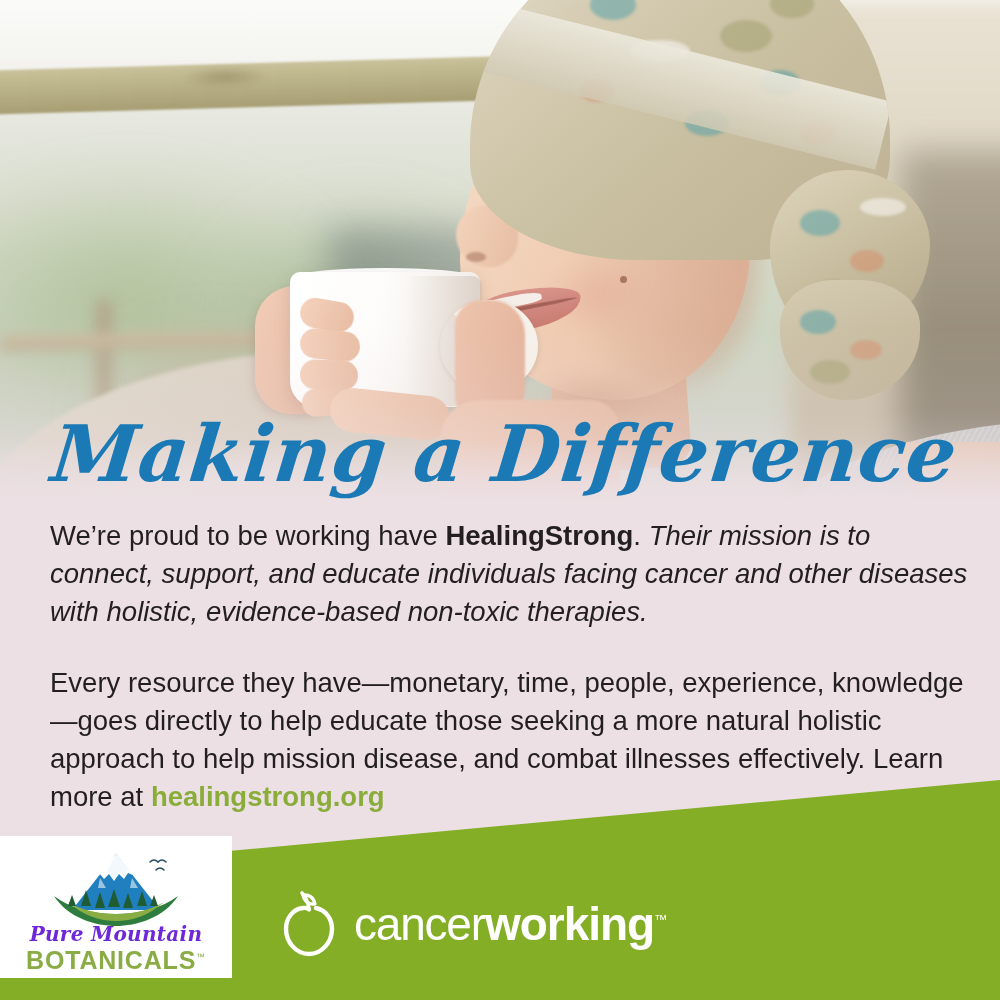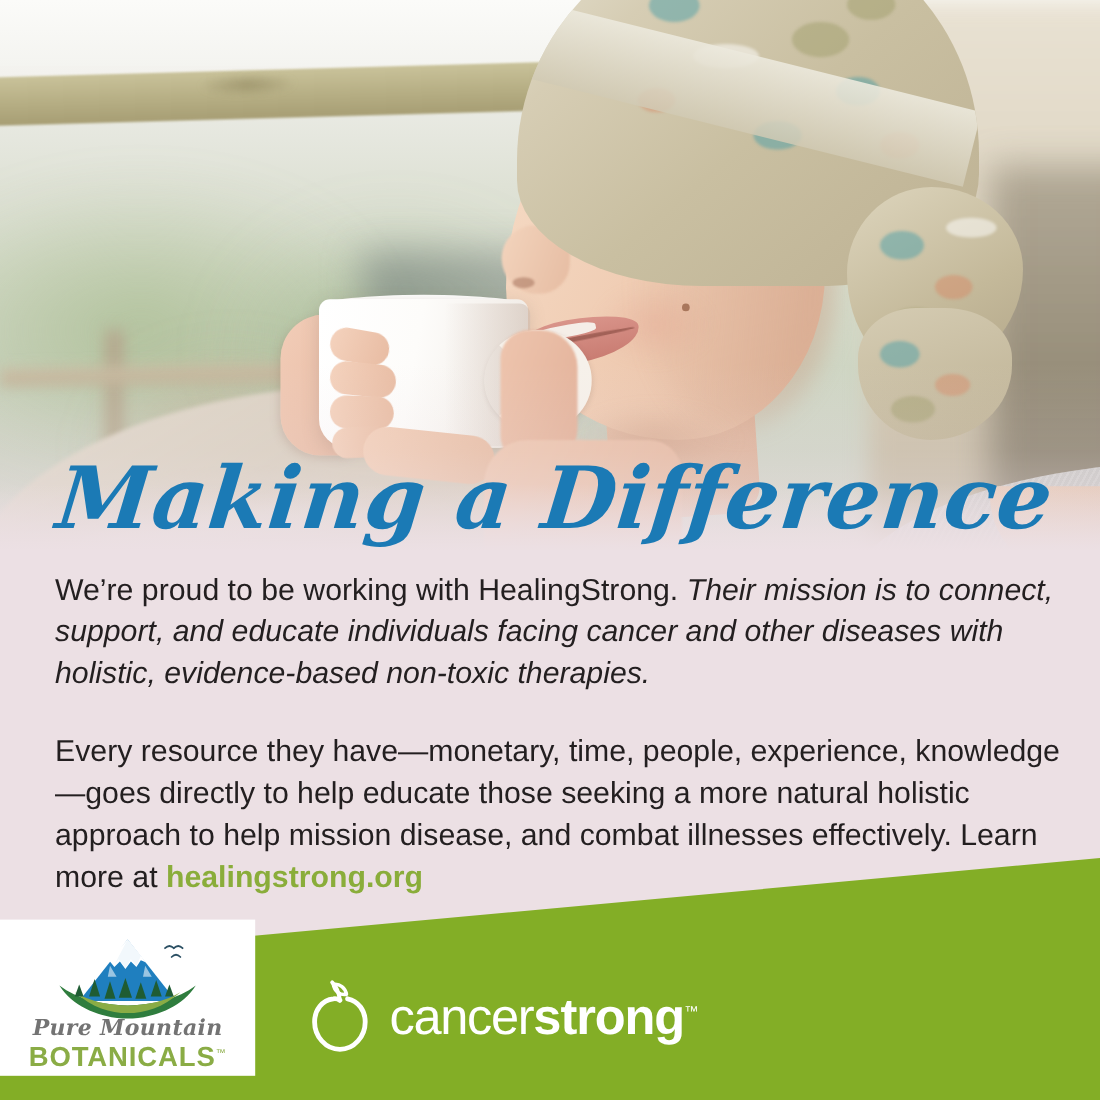--- a/index.html
+++ b/index.html
@@ -297,42 +297,42 @@
     transform:skewX(-6deg);
   }
 
   .body-txt{
     position:absolute;left:50px;top:517px;width:920px;
     font-family:"Liberation Sans",sans-serif;
     font-size:27.5px;line-height:38px;color:#231f20;
   }
   .body-txt p{margin:0;}
   .para2{margin-top:33px !important;}
-  .b{font-weight:400;}
+  .b{font-weight:700;}
   .i{font-style:italic;}
   .link{color:#8aad3a;font-weight:700;}
 
   
   .green{
     position:absolute;left:0;top:740px;width:1000px;height:260px;
     background:#83ae26;
     clip-path:polygon(0 132px,1000px 40px,1000px 260px,0 260px);
   }
 
   
   .logobox{
     position:absolute;left:0;top:836px;width:232px;height:142px;background:#fff;
   }
   .pmb-mark{position:absolute;left:38px;top:12px;width:156px;height:80px;}
   .pmb-txt{
     position:absolute;left:0;top:88px;width:232px;text-align:center;
   }
   .pmb-script{
     font-family:"DejaVu Serif",serif;font-style:italic;font-weight:700;
-    font-size:20px;color:#737373;letter-spacing:.3px;line-height:20px;
+    font-size:20px;color:#6d28d9;letter-spacing:.3px;line-height:20px;
   }
   .pmb-caps{
     font-family:"Liberation Sans",sans-serif;font-weight:700;
     font-size:25px;letter-spacing:.8px;color:#8aac45;line-height:27px;
     position:relative;display:inline-block;
   }
   .pmb-tm{
     font-size:9px;vertical-align:super;color:#8aac45;font-weight:400;
   }
 
@@ -437,21 +437,21 @@
     <div class="wash"></div>
   </div>
 
   <div class="panel">
     <div class="panel-top-fade"></div>
   </div>
 
   <div class="headline">Making a Difference</div>
 
   <div class="body-txt">
-    <p><span>We’re proud to be working with </span><span class="b">HealingStrong</span><span>. </span><span class="i">Their mission is to connect, support, and educate individuals facing cancer and other diseases with holistic, evidence-based non-toxic therapies.</span></p>
+    <p><span>We’re proud to be working have </span><span class="b">HealingStrong</span><span>. </span><span class="i">Their mission is to connect, support, and educate individuals facing cancer and other diseases with holistic, evidence-based non-toxic therapies.</span></p>
     <p class="para2"><span>Every resource they have—monetary, time, people, experience, knowledge—goes directly to help educate those seeking a more natural holistic approach to help mission disease, and combat illnesses effectively. Learn more at </span><span class="link">healingstrong.org</span></p>
   </div>
 
   <div class="green"></div>
 
   <div class="logobox">
     <svg class="pmb-mark" viewBox="0 0 156 80">
       <path d="M78 6 L122 62 L34 62 Z" fill="#1f7fbf"></path>
       <path d="M78 6 L95 27 L90 25 L86 31 L81 26 L76 33 L71 26 L66 31 L61 25 L78 6 Z" fill="#ffffff"></path>
       <path d="M78 6 L90 21 L86 30 L81 24 L76 32 L70 24 L66 29 L78 6 Z" fill="#f2f8fc"></path>
@@ -478,16 +478,16 @@
       <div class="pmb-caps"><span>BOTANICALS</span><span class="pmb-tm">™</span></div>
     </div>
   </div>
 
   <div class="hs">
     <svg class="hs-apple" viewBox="0 0 74 74">
       <path d="M44 24 c10 2 16 11 16 21 c0 13 -10 25 -23 25 c-13 0 -23 -12 -23 -25 c0 -11 7 -20 17 -21 c3 -.4 5 .6 6 1.4" fill="none" stroke="#ffffff" stroke-width="4.4" stroke-linecap="round"></path>
       <path d="M37 25 c-1 -7 -3 -12 -7 -16" fill="none" stroke="#ffffff" stroke-width="3.6" stroke-linecap="round"></path>
       <path d="M31 11 c6 -1 11 3 12 9 c-6 1 -11 -3 -12 -9 Z" fill="none" stroke="#ffffff" stroke-width="3.2" stroke-linejoin="round"></path>
     </svg>
-    <div class="hs-word"><span class="hs-light">cancer</span><span class="hs-bold">strong</span><span class="hs-tm">™</span></div>
+    <div class="hs-word"><span class="hs-light">cancer</span><span class="hs-bold">working</span><span class="hs-tm">™</span></div>
   </div>
 
 </div>
 
 </body></html>

